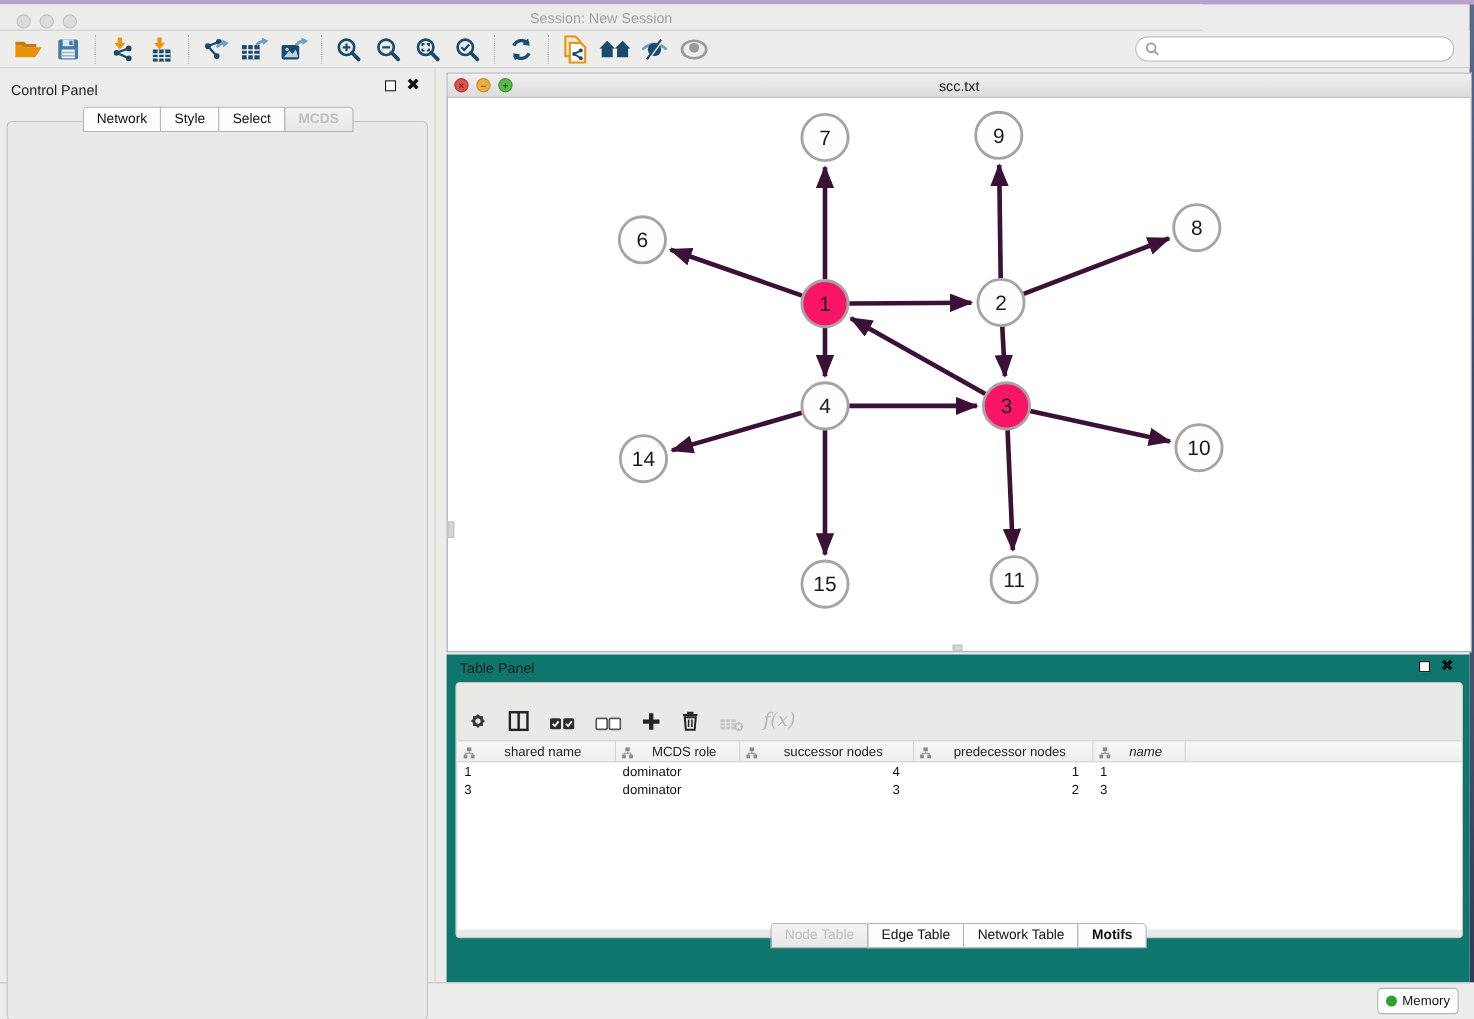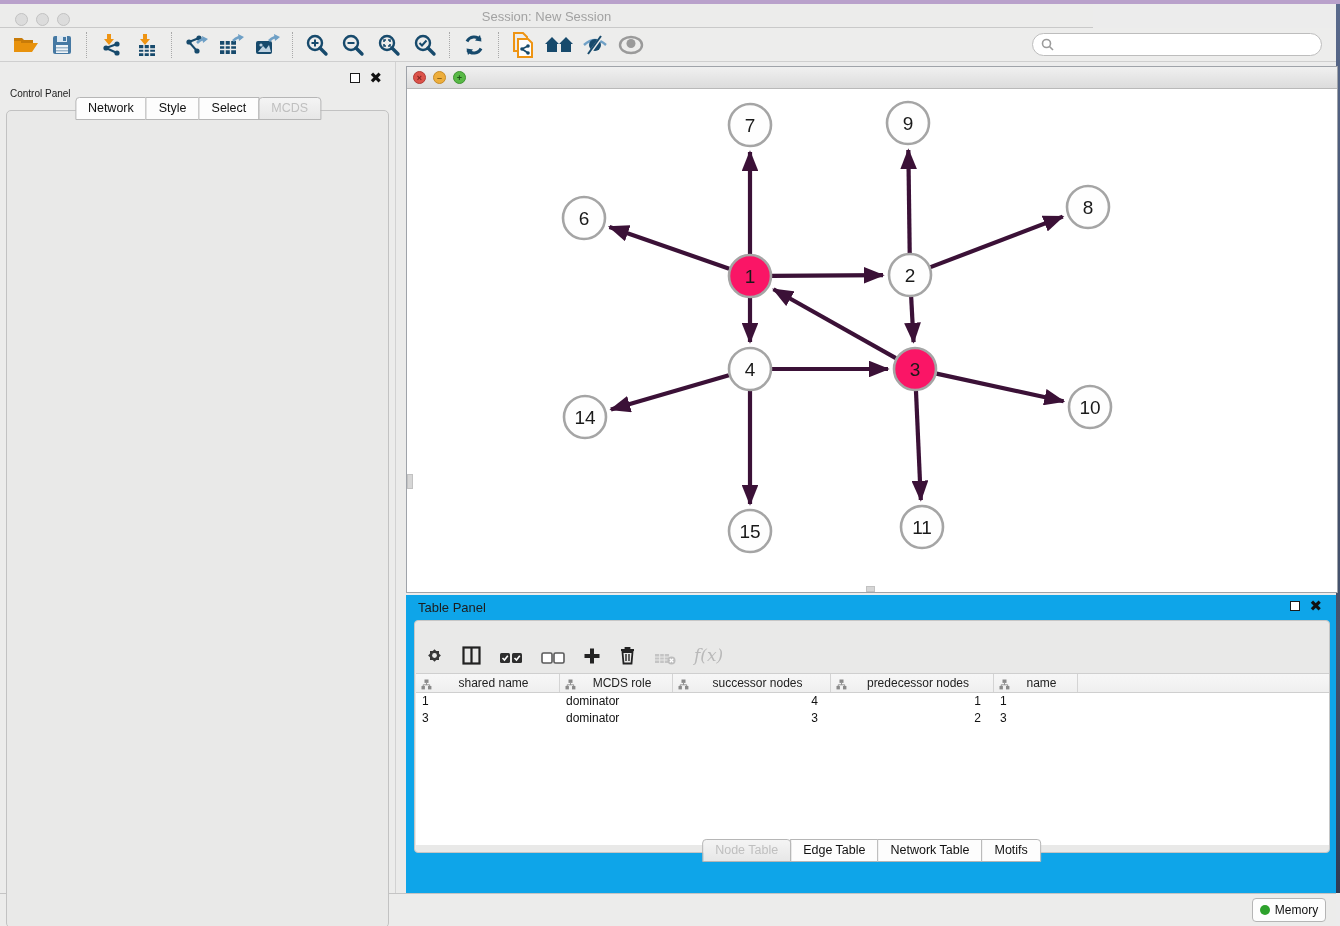--- a/index.html
+++ b/index.html
@@ -25,30 +25,30 @@
   #toolbar { left:0; top:28px; width:1336px; height:34px; background:#EDEDEC;
     border-bottom:1px solid #CFCFCF; display:flex; align-items:center; padding-left:8px; }
   .tbtn { width:36px; height:30px; display:flex; align-items:center; justify-content:center; }
   .tsep { width:1px; height:26px; border-left:1px dotted #A9A9A9; margin:0 6px; }
   #search-box { position:absolute; right:14px; top:5px; width:290px; height:23px;
     background:#fff; border:1px solid #BDBDBD; border-radius:12px;
     display:flex; align-items:center; padding-left:8px; }
 
   
   #control-panel { left:0; top:62px; width:395px; height:831px; background:#ECECEB; }
-  #cp-header { position:absolute; left:10px; top:26px; font-size:10px; color:#1d1d1d; }
+  #cp-header { position:absolute; left:10px; top:12px; font-size:13px; color:#1d1d1d; }
   .panel-mini-icons { position:absolute; top:11px; display:flex; gap:9px; align-items:center; }
   .float-box { width:10px; height:10px; border:1.5px solid #1b1b1b; background:#fff; }
   .close-x { font-size:15px; font-weight:bold; color:#111; line-height:10px; }
 
   .tabrow { position:absolute; display:flex; z-index:3;justify-content:center; }
   .tab { background:#FDFDFD; border:1px solid #B6B6B6; padding:3px 12px 4px;
     font-size:12.5px; color:#111; margin-right:-1px; position:relative; }
   .tab:first-child { border-radius:4px 0 0 0; }
-  .tab:last-child { border-radius:0 4px 0 0; }
+  .tab:last-child { border-radius:0 4px 0 0;font-weight:bold; }
   .tab.selected { background:linear-gradient(#F4F4F4,#E7E7E7); color:#BFBFBF;
     border-radius:4px 4px 0 0; z-index:4; }
   #cp-tabs { top:35px; left:50%; transform:translateX(-50%); }
 
   #cp-content { position:absolute; left:6px; top:48px; width:383px; height:818px;
     background:#E9E9E8; border:1px solid #C2C2C2; border-radius:5px; z-index:1; }
   #opt-label { position:absolute; top:74px; width:100%; text-align:center; color:#111; }
   #combo { position:absolute; left:44px; top:96px; width:310px; height:23px; background:#fff;
     border:1px solid #ACACAC; border-radius:4px; display:flex; align-items:center;
     padding-left:10px; font-size:13px; color:#111; }
@@ -78,21 +78,21 @@
     border:1px solid #9FA3A9; }
   #net-titlebar { position:absolute; left:0; top:0; width:100%; height:22px;
     background:linear-gradient(#F0F0F0,#DCDCDC); border-bottom:1px solid #B9B9B9; }
   .mac-dot { position:absolute; top:4px; width:13px; height:13px; border-radius:50%;
     font-size:9px; font-weight:bold; text-align:center; line-height:12px; }
   #net-title { position:absolute; top:4px; width:100%; text-align:center; color:#1a1a1a; }
   #graph { position:absolute; left:0; top:22px; }
   .scroll-thumb { position:absolute; background:#D6D6D6; border:1px solid #C2C2C2; }
 
   
-  #table-panel { left:406px; top:595px; width:930px; height:298px; background:#0ea5e9; }
+  #table-panel { left:406px; top:595px; width:930px; height:298px; background:#0f766e; }
   #tp-header { position:absolute; left:12px; top:5px; font-size:13px; color:#1d1d1d; }
   #tp-inner { position:absolute; left:8px; top:25px; width:916px; height:233px;
     background:#E9E9E8; border:1px solid #C6C6C6; border-radius:4px; }
   #tp-toolbar { position:absolute; left:10px; top:8px; height:36px; display:flex;
     align-items:flex-end; gap:18px; }
   .fx-label { font-family:"DejaVu Serif","Liberation Serif",serif; font-style:italic;
     font-size:17px; color:#B9B9B9; }
   #tp-table { position:absolute; left:1px; top:52px; width:913px; height:172px; background:#fff; }
   #tp-colheads { display:flex; height:20px; border-top:1px solid #CFCFCF;
     border-bottom:1px solid #CFCFCF; background:linear-gradient(#F7F7F7,#EFEFEF); }
@@ -300,20 +300,21 @@
   </div>
 </div>
 
 <div class="abs" id="splitter"></div>
 
 <div class="abs" id="net-window">
   <div id="net-titlebar">
     <span class="mac-dot" style="left:6px;background:#DC524A;border:1px solid #B03B35;color:#7E221E">×</span>
     <span class="mac-dot" style="left:26px;background:#EDAE3C;border:1px solid #C78C27;color:#8A5E12">–</span>
     <span class="mac-dot" style="left:46px;background:#58B946;border:1px solid #3E9330;color:#20571A">+</span>
+    <span id="net-title">scc.txt</span>
   </div>
   <svg id="graph" width="930" height="504">
       <defs>
         <marker id="arr" markerWidth="5" markerHeight="4" refX="4.6" refY="2" orient="auto">
           <path d="M0 0 L5 2 L0 4 Z" fill="#3B1137"></path>
         </marker>
       </defs>
       <line x1="343" y1="165" x2="343" y2="63" stroke="#3B1137" stroke-width="4.2" marker-end="url(#arr)"></line>
       <line x1="322.23121807335133" y1="179.7434376400866" x2="202.48895963725064" y2="137.90578107807553" stroke="#3B1137" stroke-width="4.2" marker-end="url(#arr)"></line>
       <line x1="364.9995703250881" y1="186.8625026854682" x2="476.00052732830096" y2="186.16874670419813" stroke="#3B1137" stroke-width="4.2" marker-end="url(#arr)"></line>
@@ -430,21 +431,21 @@
           </div>
           <div class="colhead" style="width: 163px;">
             <svg class="tree-ic" width="11" height="11">
               <rect x="3.5" y="0.5" width="4" height="3.4" fill="#8A8A8A"></rect>
               <rect x="0.5" y="7" width="3.4" height="3.4" fill="#8A8A8A"></rect>
               <rect x="7" y="7" width="3.4" height="3.4" fill="#8A8A8A"></rect>
               <path d="M5.5 4 V5.8 M2.2 7 V5.8 H8.7 V7" fill="none" stroke="#8A8A8A" stroke-width="0.9"></path>
             </svg>
             <span style="padding-left:12px">predecessor nodes</span>
           </div>
-          <div class="colhead" style="width: 84px;">
+          <div class="colhead" style="width: 84px; font-style: italic;">
             <svg class="tree-ic" width="11" height="11">
               <rect x="3.5" y="0.5" width="4" height="3.4" fill="#8A8A8A"></rect>
               <rect x="0.5" y="7" width="3.4" height="3.4" fill="#8A8A8A"></rect>
               <rect x="7" y="7" width="3.4" height="3.4" fill="#8A8A8A"></rect>
               <path d="M5.5 4 V5.8 M2.2 7 V5.8 H8.7 V7" fill="none" stroke="#8A8A8A" stroke-width="0.9"></path>
             </svg>
             <span style="padding-left:12px">name</span>
           </div>
         </div>
       <div id="tp-rows">

